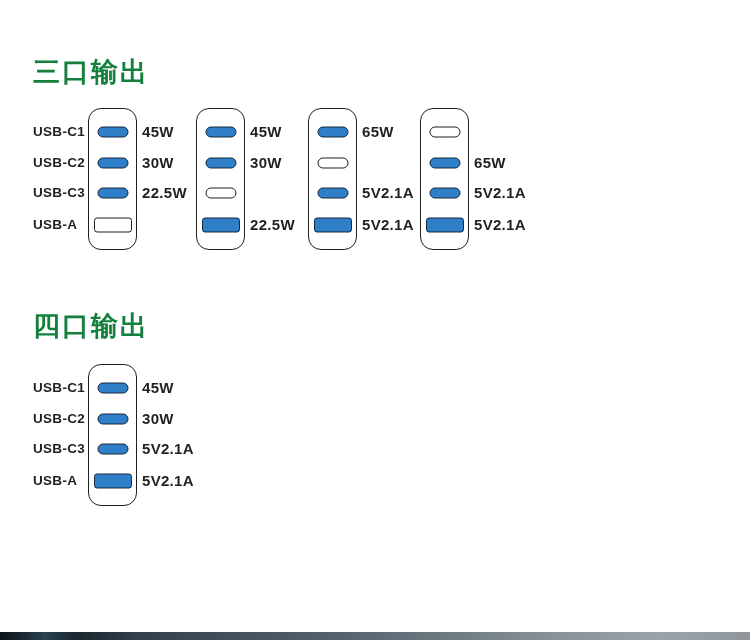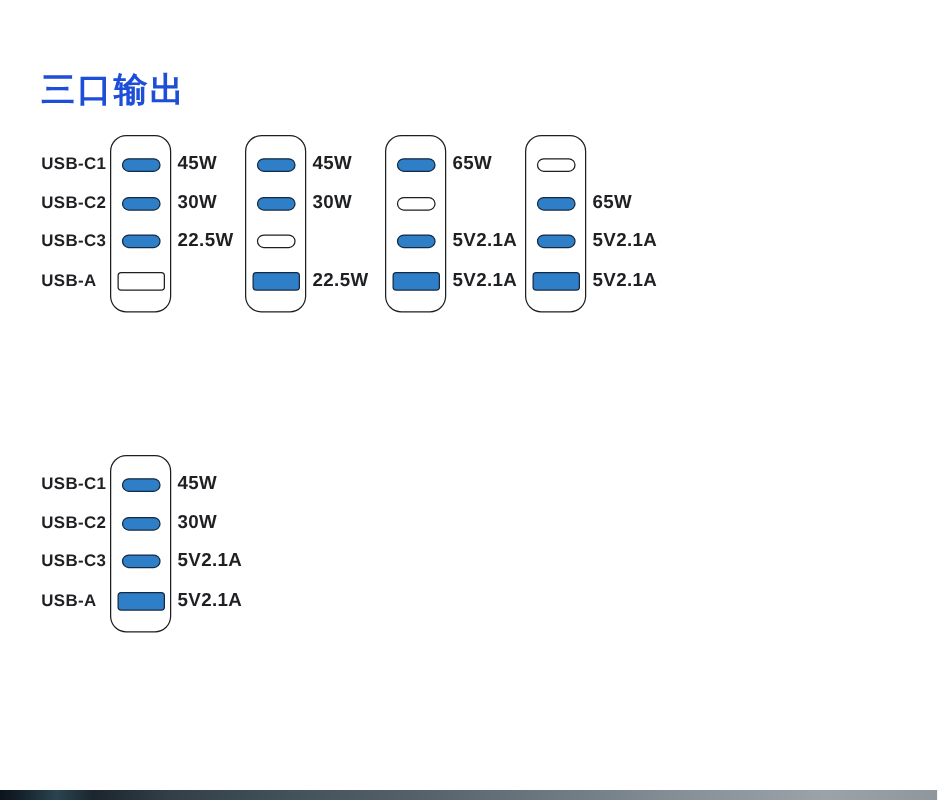--- a/index.html
+++ b/index.html
@@ -13,21 +13,21 @@
     width: 750px;
     height: 640px;
     background: #ffffff;
     overflow: hidden;
   }
   .section-title {
     position: absolute;
     margin: 0;
     font-size: 27px;
     font-weight: 700;
-    color: #1d4ed8;
+    color: #15803d;
     letter-spacing: 2px;
     white-space: nowrap;
   }
   .device {
     position: absolute;
     width: 49px;
     height: 142px;
     box-sizing: border-box;
     border: 1.6px solid #1e1f21;
     border-radius: 13px;
@@ -129,20 +129,21 @@
         <div class="port usb-c inactive" style="top: 23px;"></div>
         <div class="port usb-c active" style="top: 54px;"></div>
         <div class="port usb-c active" style="top: 84px;"></div>
         <div class="port usb-a active" style="top: 116px;"></div>
       </div>
       <div class="port-value" style="left: 474px; top: 162px;">65W</div>
       <div class="port-value" style="left: 474px; top: 192px;">5V2.1A</div>
       <div class="port-value" style="left: 474px; top: 224px;">5V2.1A</div>
     </div>
 
+  <h2 class="section-title" style="left:33px; top:308px;">四口输出</h2>
 
   <div>
       <div class="port-label" style="left: 33px; top: 387px;">USB-C1</div>
       <div class="port-label" style="left: 33px; top: 418px;">USB-C2</div>
       <div class="port-label" style="left: 33px; top: 448px;">USB-C3</div>
       <div class="port-label" style="left: 33px; top: 480px;">USB-A</div>
       <div class="device" style="left: 88px; top: 364px;">
         <div class="port usb-c active" style="top: 23px;"></div>
         <div class="port usb-c active" style="top: 54px;"></div>
         <div class="port usb-c active" style="top: 84px;"></div>

